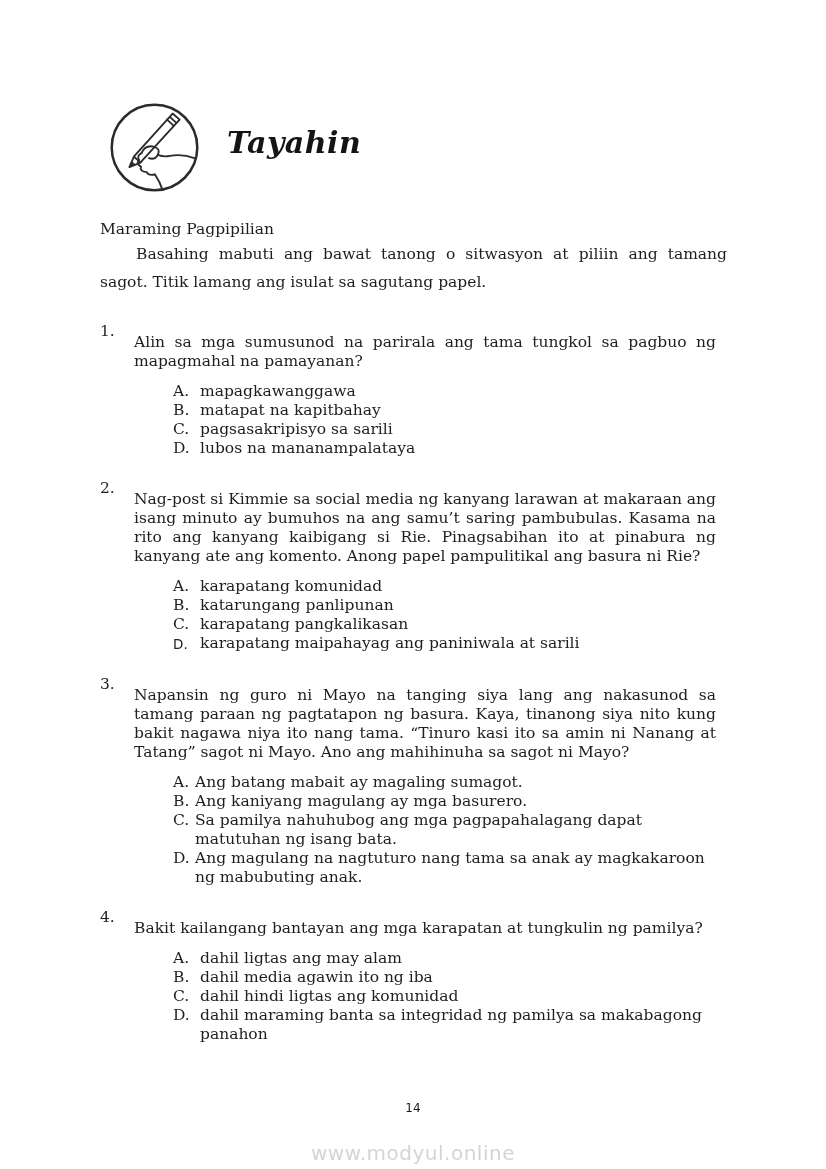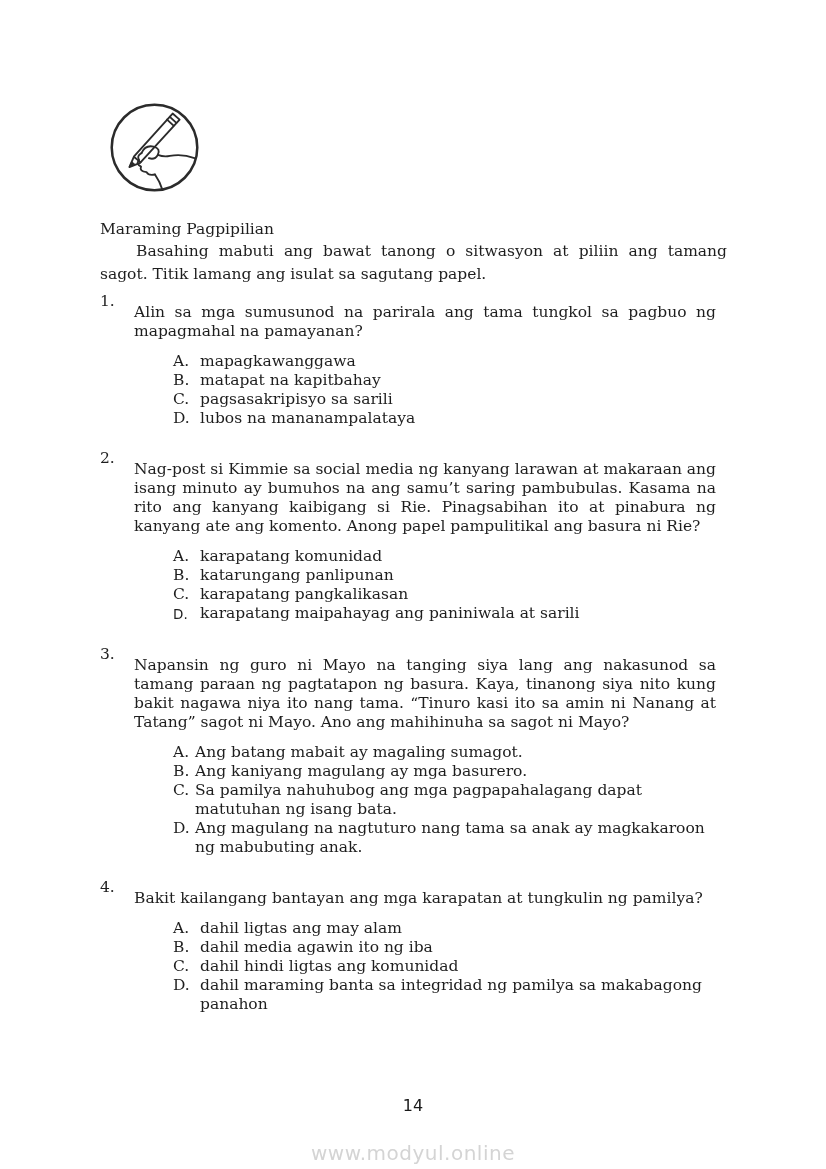--- a/index.html
+++ b/index.html
@@ -31,23 +31,23 @@
     font-style: italic;
     letter-spacing: 0.5px;
     color: #141414;
   }
   
   .intro-heading {
     font-size: 15.5px;
     line-height: 21px;
   }
   .intro-text {
-    margin: 0 0 6px 0;
+    margin: 0 0 26px 0;
     font-size: 15.5px;
-    line-height: 23px;
+    line-height: 28px;
     text-indent: 36px;
     text-align: justify;
   }
   
   .question {
     display: flex;
     font-size: 15.5px;
     line-height: 19px;
     margin-bottom: 21px;
   }
@@ -64,21 +64,21 @@
     padding-top: 1px;
   }
   .ctext { flex: 1; min-width: 0; }
   
   .pagenum {
     position: absolute;
     left: 0; right: 0;
     bottom: 54px;
     text-align: center;
     font-family: "DejaVu Sans", sans-serif;
-    font-size: 16px;
+    font-size: 12px;
     color: #1a1a1a;
   }
   .watermark {
     position: absolute;
     left: 0; right: 0;
     bottom: 4px;
     text-align: center;
     font-family: "DejaVu Sans", sans-serif;
     font-size: 20px;
     letter-spacing: 0.5px;
@@ -106,20 +106,21 @@
 
           <path d="M36 56 Q40 47 49 49 Q57 51 53.5 58 Q50.5 63.5 44 61.5"></path>
 
           <path d="M36 56 Q30.5 59 33.5 63.5 Q29.5 67.5 35.5 70.5 Q33.5 75.5 41.5 76.5 Q43.5 80.5 50.5 79"></path>
 
           <path d="M50.5 79 Q56 87 58.5 95.5"></path>
           <path d="M53.5 58 Q60.5 60.5 66.5 59 Q80 56.5 93 61.5"></path>
         </g>
       </svg>
     </div>
+    <h1 class="title">Tayahin</h1>
   </div>
 
   <div class="intro">
     <div class="intro-heading">Maraming Pagpipilian</div>
     <p class="intro-text">Basahing mabuti ang bawat tanong o sitwasyon at piliin ang tamang sagot. Titik lamang ang isulat sa sagutang papel.</p>
   </div>
 
   <div class="question">
     <span class="qnum">1.</span>
     <div class="qbody">

